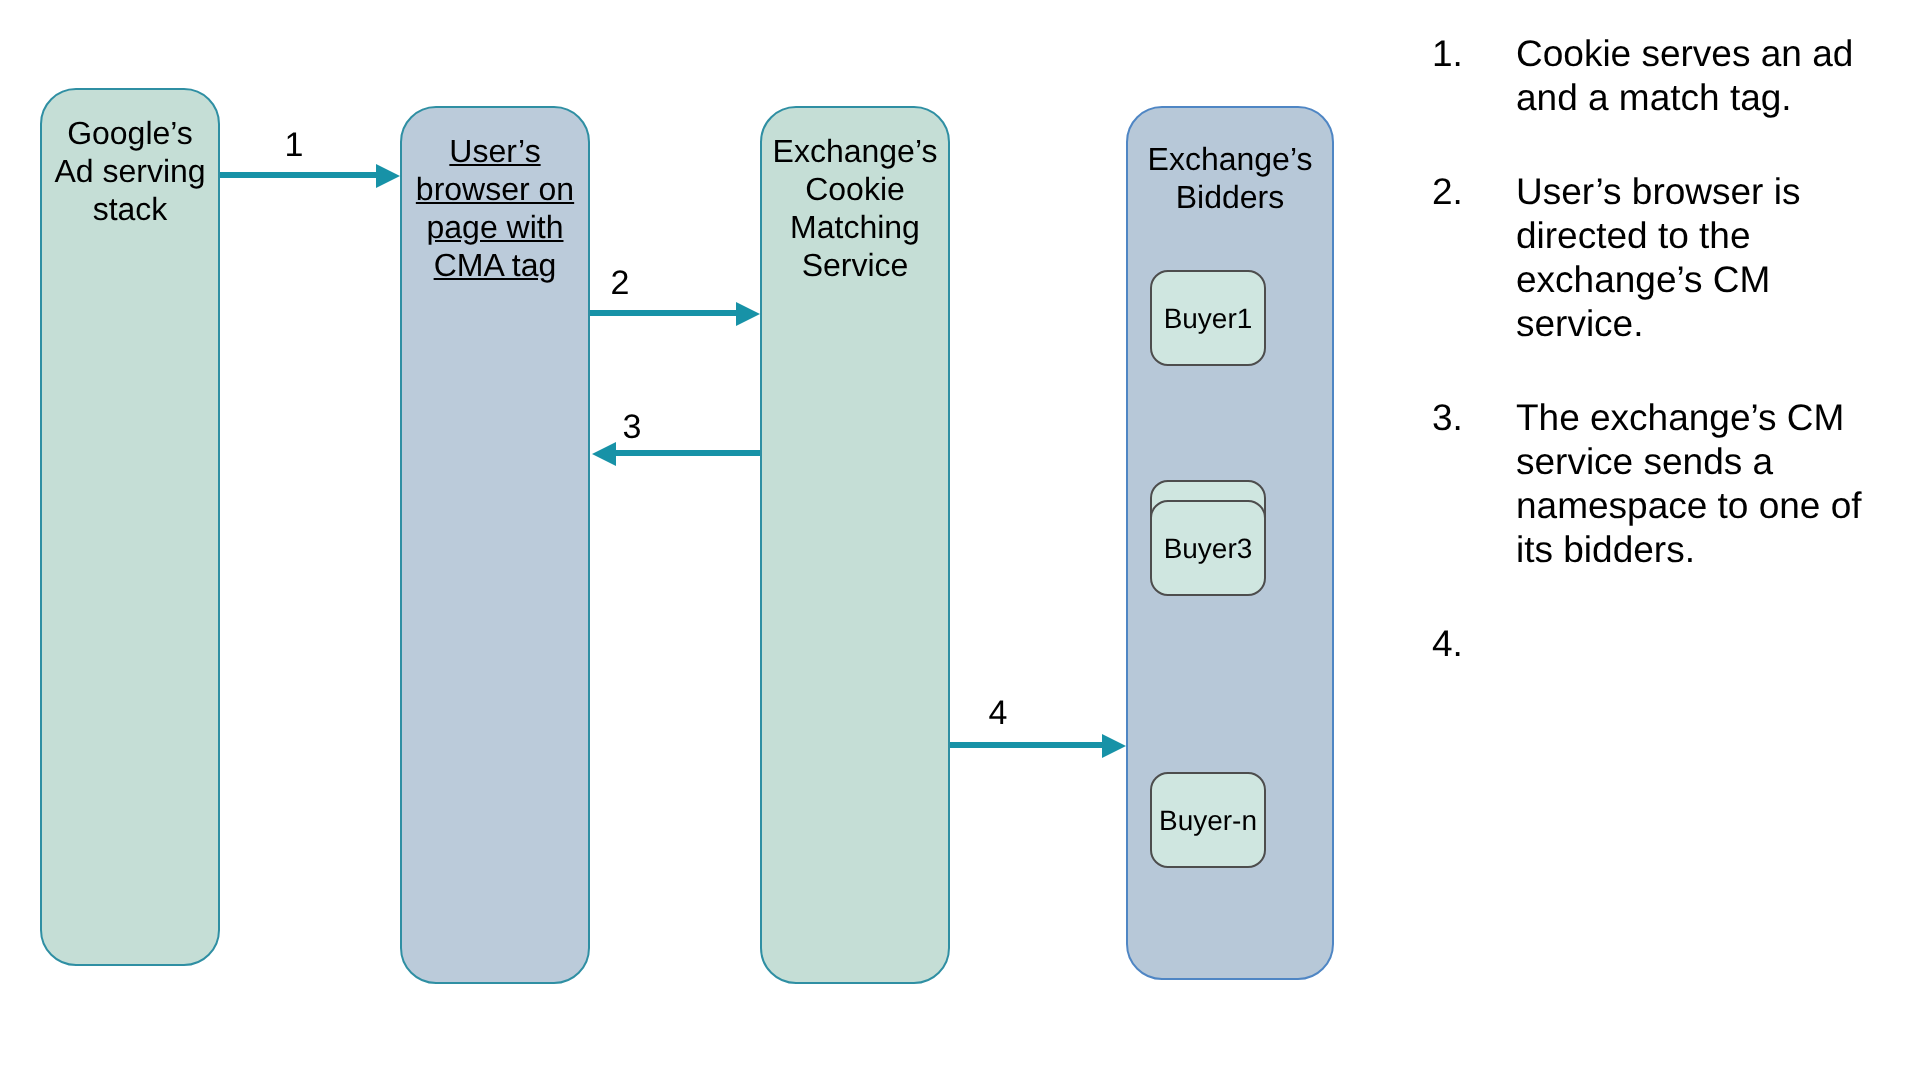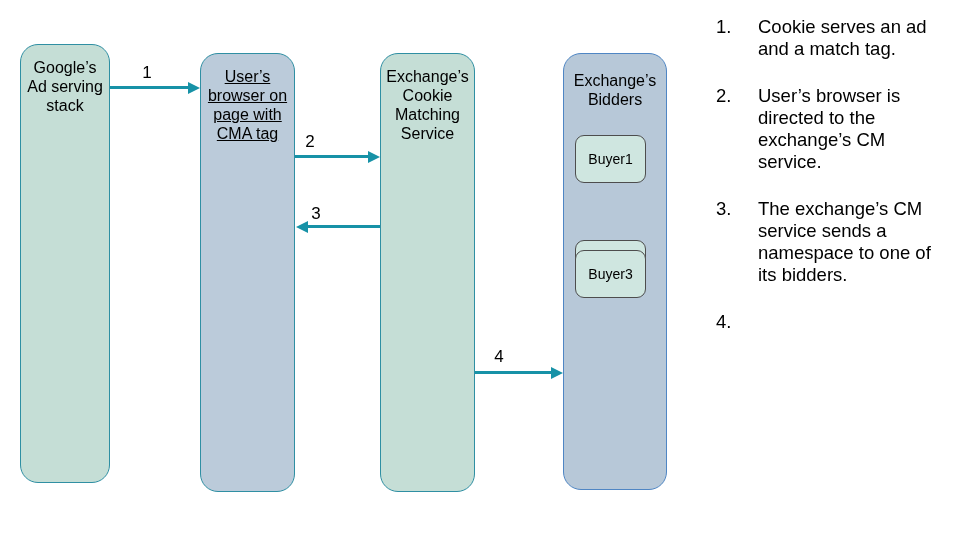--- a/index.html
+++ b/index.html
@@ -30,21 +30,21 @@
   }
   .col.bidders .col-title{padding-top:17px;}
 
   #node-google{left:20px;top:44px;width:90px;height:439px;}
   #node-browser{left:200px;top:53px;width:95px;height:439px;text-decoration:underline;}
   #node-cms{left:380px;top:53px;width:95px;height:439px;}
   #node-bidders{left:563px;top:53px;width:104px;height:437px;}
 
   
   .buyer{
-    position:absolute;left:11px;width:71px;height:48px;
+    position:absolute;left:11px;width:58px;height:48px;
     background:var(--buyer-fill);border:1.5px solid var(--buyer-border);
     border-radius:9px;display:flex;align-items:center;justify-content:center;
     font-size:14px;
   }
   #buyer-1{top:81px;}
   #buyer-2{top:151px;margin-top:35px;}
   #buyer-3{top:196px;}
   #buyer-n{top:332px;}
 
   
@@ -109,20 +109,23 @@
 Bidders</div>
     <div class="buyer" id="buyer-1">
       <span>Buyer1</span>
     </div>
     <div class="buyer" id="buyer-2">
       <span>Buyer2</span>
     </div>
     <div class="buyer" id="buyer-3">
       <span>Buyer3</span>
     </div>
+    <div class="buyer" id="buyer-n">
+      <span>Buyer-n</span>
+    </div>
   </div>
 
   <div class="arrow right" id="arrow-1"></div>
   <div class="arrow-label" id="arrow-label-1">1</div>
 
   <div class="arrow right" id="arrow-2"></div>
   <div class="arrow-label" id="arrow-label-2">2</div>
 
   <div class="arrow left" id="arrow-3"></div>
   <div class="arrow-label" id="arrow-label-3">3</div>

